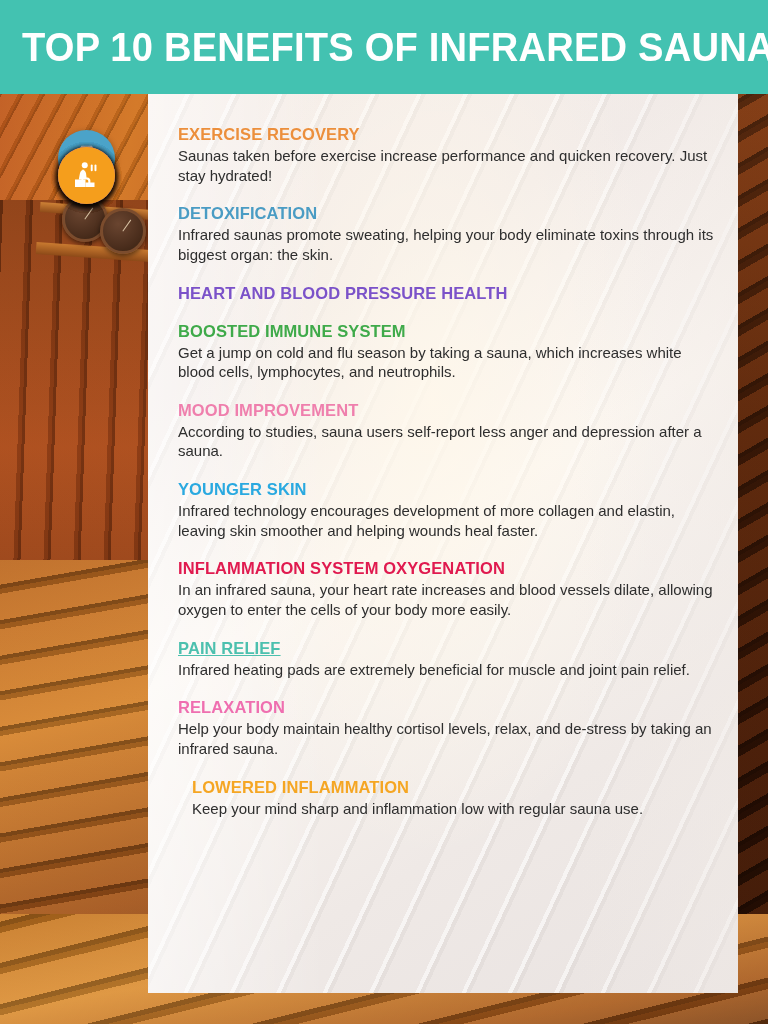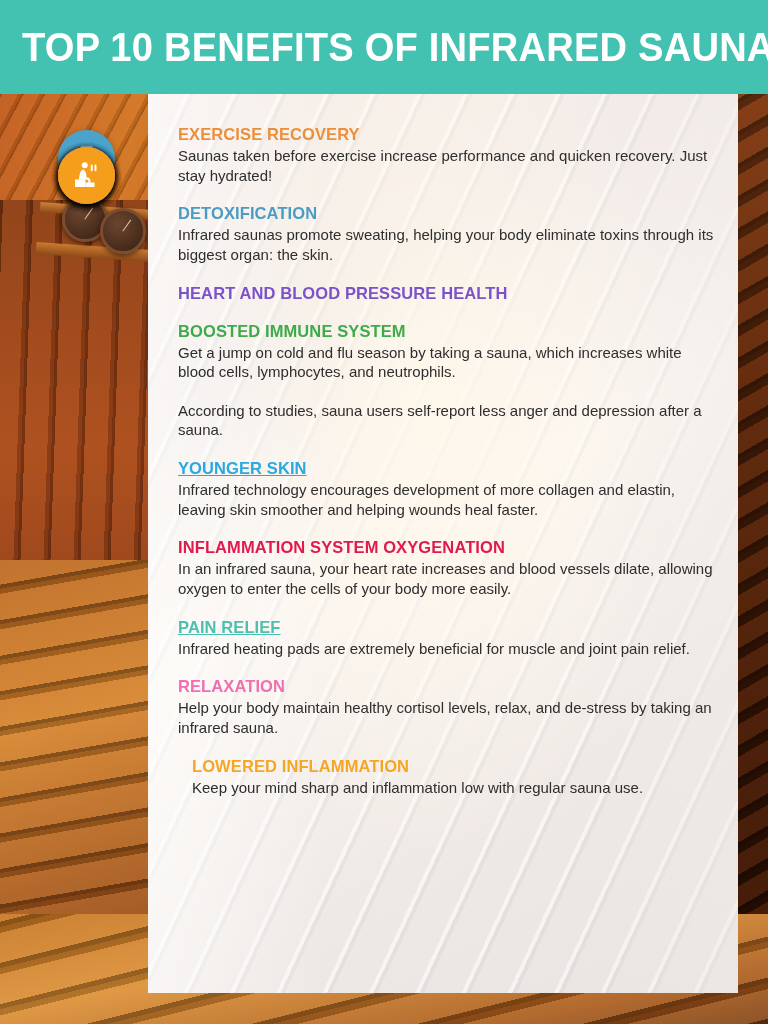--- a/index.html
+++ b/index.html
@@ -189,24 +189,25 @@
         <div class="b-desc">Infrared saunas promote sweating, helping your body eliminate toxins through its biggest organ: the skin.</div>
       </div>
       <div class="benefit">
         <div class="b-title" style="color: rgb(123, 82, 201);">HEART AND BLOOD PRESSURE HEALTH</div>
       </div>
       <div class="benefit">
         <div class="b-title" style="color: rgb(63, 170, 74);">BOOSTED IMMUNE SYSTEM</div>
         <div class="b-desc">Get a jump on cold and flu season by taking a sauna, which increases white blood cells, lymphocytes, and neutrophils.</div>
       </div>
       <div class="benefit">
+        <div class="b-title" style="color: rgb(239, 127, 173);">MOOD IMPROVEMENT</div>
         <div class="b-desc">According to studies, sauna users self-report less anger and depression after a sauna.</div>
       </div>
       <div class="benefit">
-        <div class="b-title" style="color: rgb(42, 169, 224); text-decoration: underline;">YOUNGER SKIN</div>
+        <div class="b-title" style="color: rgb(42, 169, 224);">YOUNGER SKIN</div>
         <div class="b-desc">Infrared technology encourages development of more collagen and elastin, leaving skin smoother and helping wounds heal faster.</div>
       </div>
       <div class="benefit">
         <div class="b-title" style="color: rgb(224, 26, 79);">INFLAMMATION SYSTEM OXYGENATION</div>
         <div class="b-desc">In an infrared sauna, your heart rate increases and blood vessels dilate, allowing oxygen to enter the cells of your body more easily.</div>
       </div>
       <div class="benefit">
         <div class="b-title" style="color: rgb(76, 192, 174); text-decoration: underline;">PAIN RELIEF</div>
         <div class="b-desc">Infrared heating pads are extremely beneficial for muscle and joint pain relief.</div>
       </div>

